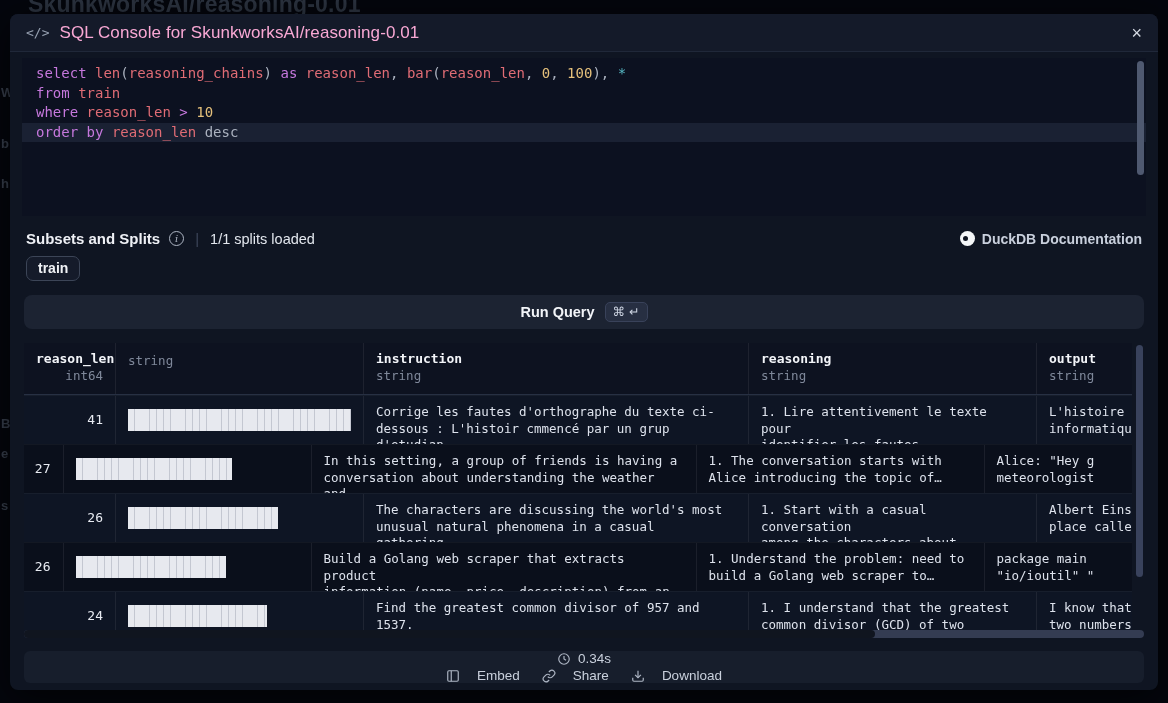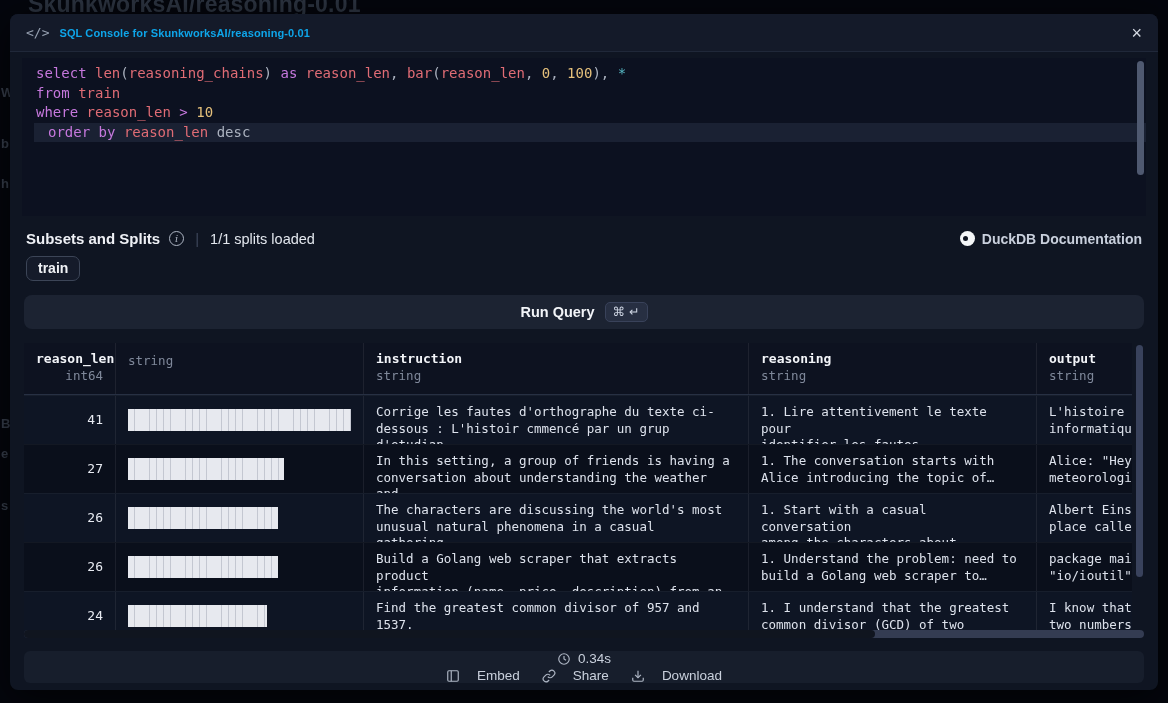--- a/index.html
+++ b/index.html
@@ -11,29 +11,29 @@
   .bg-frag { position:absolute; left:1px; font-size:13px; font-weight:bold; color:#39414f; }
 
   
   .modal { position:absolute; left:10px; top:14px; width:1148px; height:676px; z-index:2;
     background:#0f1522; border-radius:8px; box-shadow:0 8px 40px rgba(0,0,0,.7);
     display:flex; flex-direction:column; }
   .titlebar { height:38px; flex:none; display:flex; align-items:center; justify-content:space-between;
     padding:0 16px; background:#141a29; border-bottom:1px solid #202839; border-radius:8px 8px 0 0; }
   .title-left { display:flex; align-items:center; gap:10px; }
   .code-glyph { font-family:"DejaVu Sans Mono", monospace; font-size:13px; color:#96a0b0; }
-  .modal-title { font-size:11px; font-weight:bold; color:#0ea5e9; letter-spacing:.1px; }
+  .modal-title { font-size:17px; font-weight:normal; color:#f9a8d4; letter-spacing:.1px; }
   .close-btn { font-size:18px; color:#d4d9e2; cursor:pointer; line-height:1; background:none; border:none; }
 
   
   .editor { position:relative; margin:6px 12px 0 12px; height:158px; background:#0c1120;
     font-family:"DejaVu Sans Mono", monospace; font-size:14px; line-height:19.5px;
     padding:6px 0 0 0; overflow:hidden; }
   .code-line { padding:0 14px; white-space:pre; color:#abb2bf; }
-  .code-line.active { background:#1a2133;margin-left:12px; }
+  .code-line.active { background:#1a2133; }
   .tk-kw { color:#c678dd; } .tk-id { color:#e06c75; } .tk-num { color:#e5c07b; }
   .tk-star { color:#56b6c2; } .tk-txt { color:#abb2bf; } .tk-op { color:#c678dd; }
   .editor-vscroll { position:absolute; top:3px; right:2px; width:7px; height:114px;
     background:#4f5970; border-radius:4px; }
 
   
   .meta-row { flex:none; display:flex; align-items:center; justify-content:space-between;
     padding:14px 16px 0 16px; }
   .meta-left { display:flex; align-items:center; gap:9px; }
   .meta-title { font-size:15px; font-weight:bold; color:#eef0f5; }
@@ -58,21 +58,21 @@
   .kbd { background:#272f42; border:1px solid #39425a; border-radius:5px; padding:1px 7px 2px 7px;
     font-size:12.5px; color:#cdd4e2; display:inline-flex; gap:4px; }
 
   
   .table-wrap { position:relative; flex:none; margin:14px 14px 0 14px; height:295px;
     overflow:hidden; font-family:"DejaVu Sans Mono", monospace; }
   .tbl { width:1108px; }
   .tr { display:flex; height:49px; overflow:hidden; }
   .tr.head { height:52px; background:#0d1220; border-bottom:1px solid #273043; }
   .tr.odd { background:#0e1524; }
-  .tr.even { background:#0a0f1b; }
+  .tr.even { background:#0a0f1b;justify-content:center; }
   .tr + .tr { border-top:1px solid rgba(255,255,255,.04); }
   .td, .th { flex:none; padding:8px 12px; overflow:hidden; border-right:1px solid rgba(255,255,255,.07); }
   .col-num { width:92px; text-align:right; }
   .col-bar { width:248px; }
   .col-instr { width:385px; }
   .col-reason { width:288px; }
   .col-out { width:200px; border-right:none; }
   .th .cname { font-size:13px; font-weight:bold; color:#f2f4f8; white-space:nowrap; }
   .th .ctype { font-size:12.5px; color:#7f889a; margin-top:2px; }
   .td { font-size:12.5px; line-height:16.5px; color:#dde2ec; white-space:pre-line; }

